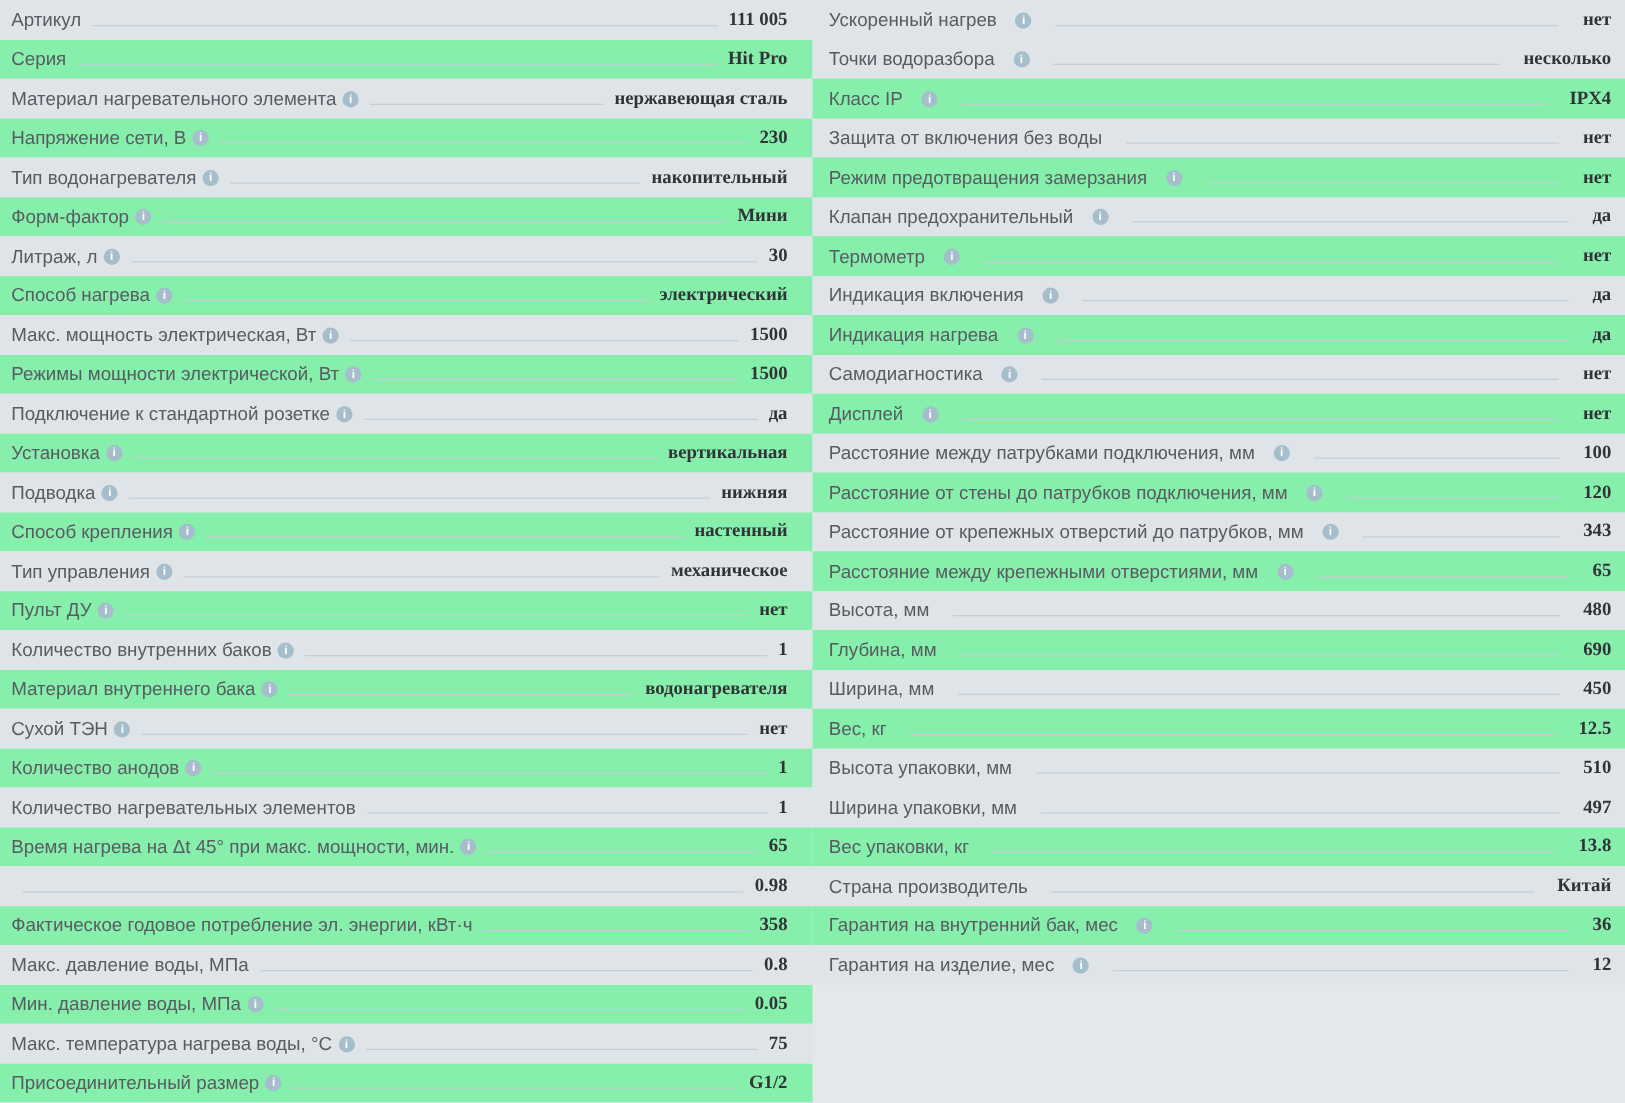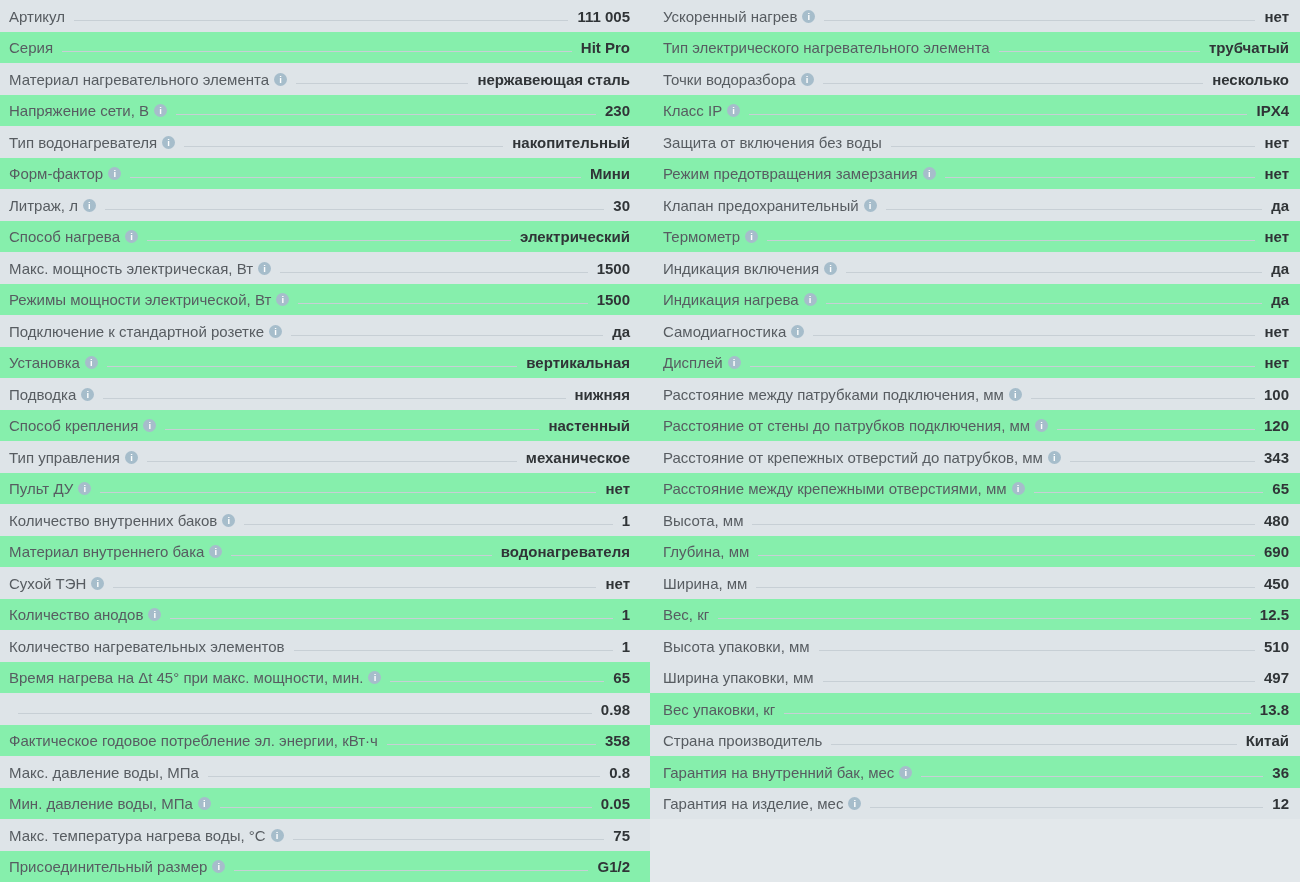--- a/index.html
+++ b/index.html
@@ -9,21 +9,21 @@
     font-family:"Liberation Sans", sans-serif;
     overflow:hidden;
   }
   .spec-table { display:flex; width:1300px; height:882px; }
   .col { width:650px; display:flex; flex-direction:column; }
   .row {
     height:31.5px; box-sizing:border-box;
     display:flex; align-items:flex-end;
     padding:16px 20px 7px 9px;
   }
-  .col-right .row { padding-left:13px; padding-right:11px; }
+  .col-right .row { padding-left:13px; padding-right:11px;gap:10px; }
   .row.odd  { background:#dee4e8; }
   .row.even { background:#86efac; }
   .label {
     font-size:15px; color:#575c61;
     white-space:nowrap; line-height:17px;
   }
   .info {
     width:13px; height:13px; min-width:13px;
     border-radius:50%;
     background:#a6bdcb; color:#ffffff;
@@ -32,21 +32,21 @@
     margin-left:5px; margin-bottom:2px; line-height:13px;
     cursor:pointer;
   }
   .line {
     flex:1 1 auto; min-width:8px;
     border-bottom:1px solid #c7cfd5;
     margin:0 9px 4px 9px;
   }
   .value {
     font-size:15px; font-weight:bold; color:#303437;
-    white-space:nowrap; line-height:17px;
+    white-space:nowrap; line-height:17px;font-family:Liberation Serif, serif;
   }
 </style>
 </head>
 <body>
 
 <div class="spec-table">
   <div class="col col-left">
       <div class="row odd">
         <span class="label">Артикул</span>
         <span class="line"></span>
@@ -209,25 +209,20 @@
         <span class="value">G1/2</span>
       </div>
     </div>
   <div class="col col-right">
       <div class="row odd">
         <span class="label">Ускоренный нагрев</span>
         <span class="info">i</span>
         <span class="line"></span>
         <span class="value">нет</span>
       </div>
-      <div class="row even">
-        <span class="label">Тип электрического нагревательного элемента</span>
-        <span class="line"></span>
-        <span class="value">трубчатый</span>
-      </div>
       <div class="row odd">
         <span class="label">Точки водоразбора</span>
         <span class="info">i</span>
         <span class="line"></span>
         <span class="value">несколько</span>
       </div>
       <div class="row even">
         <span class="label">Класс IP</span>
         <span class="info">i</span>
         <span class="line"></span>

